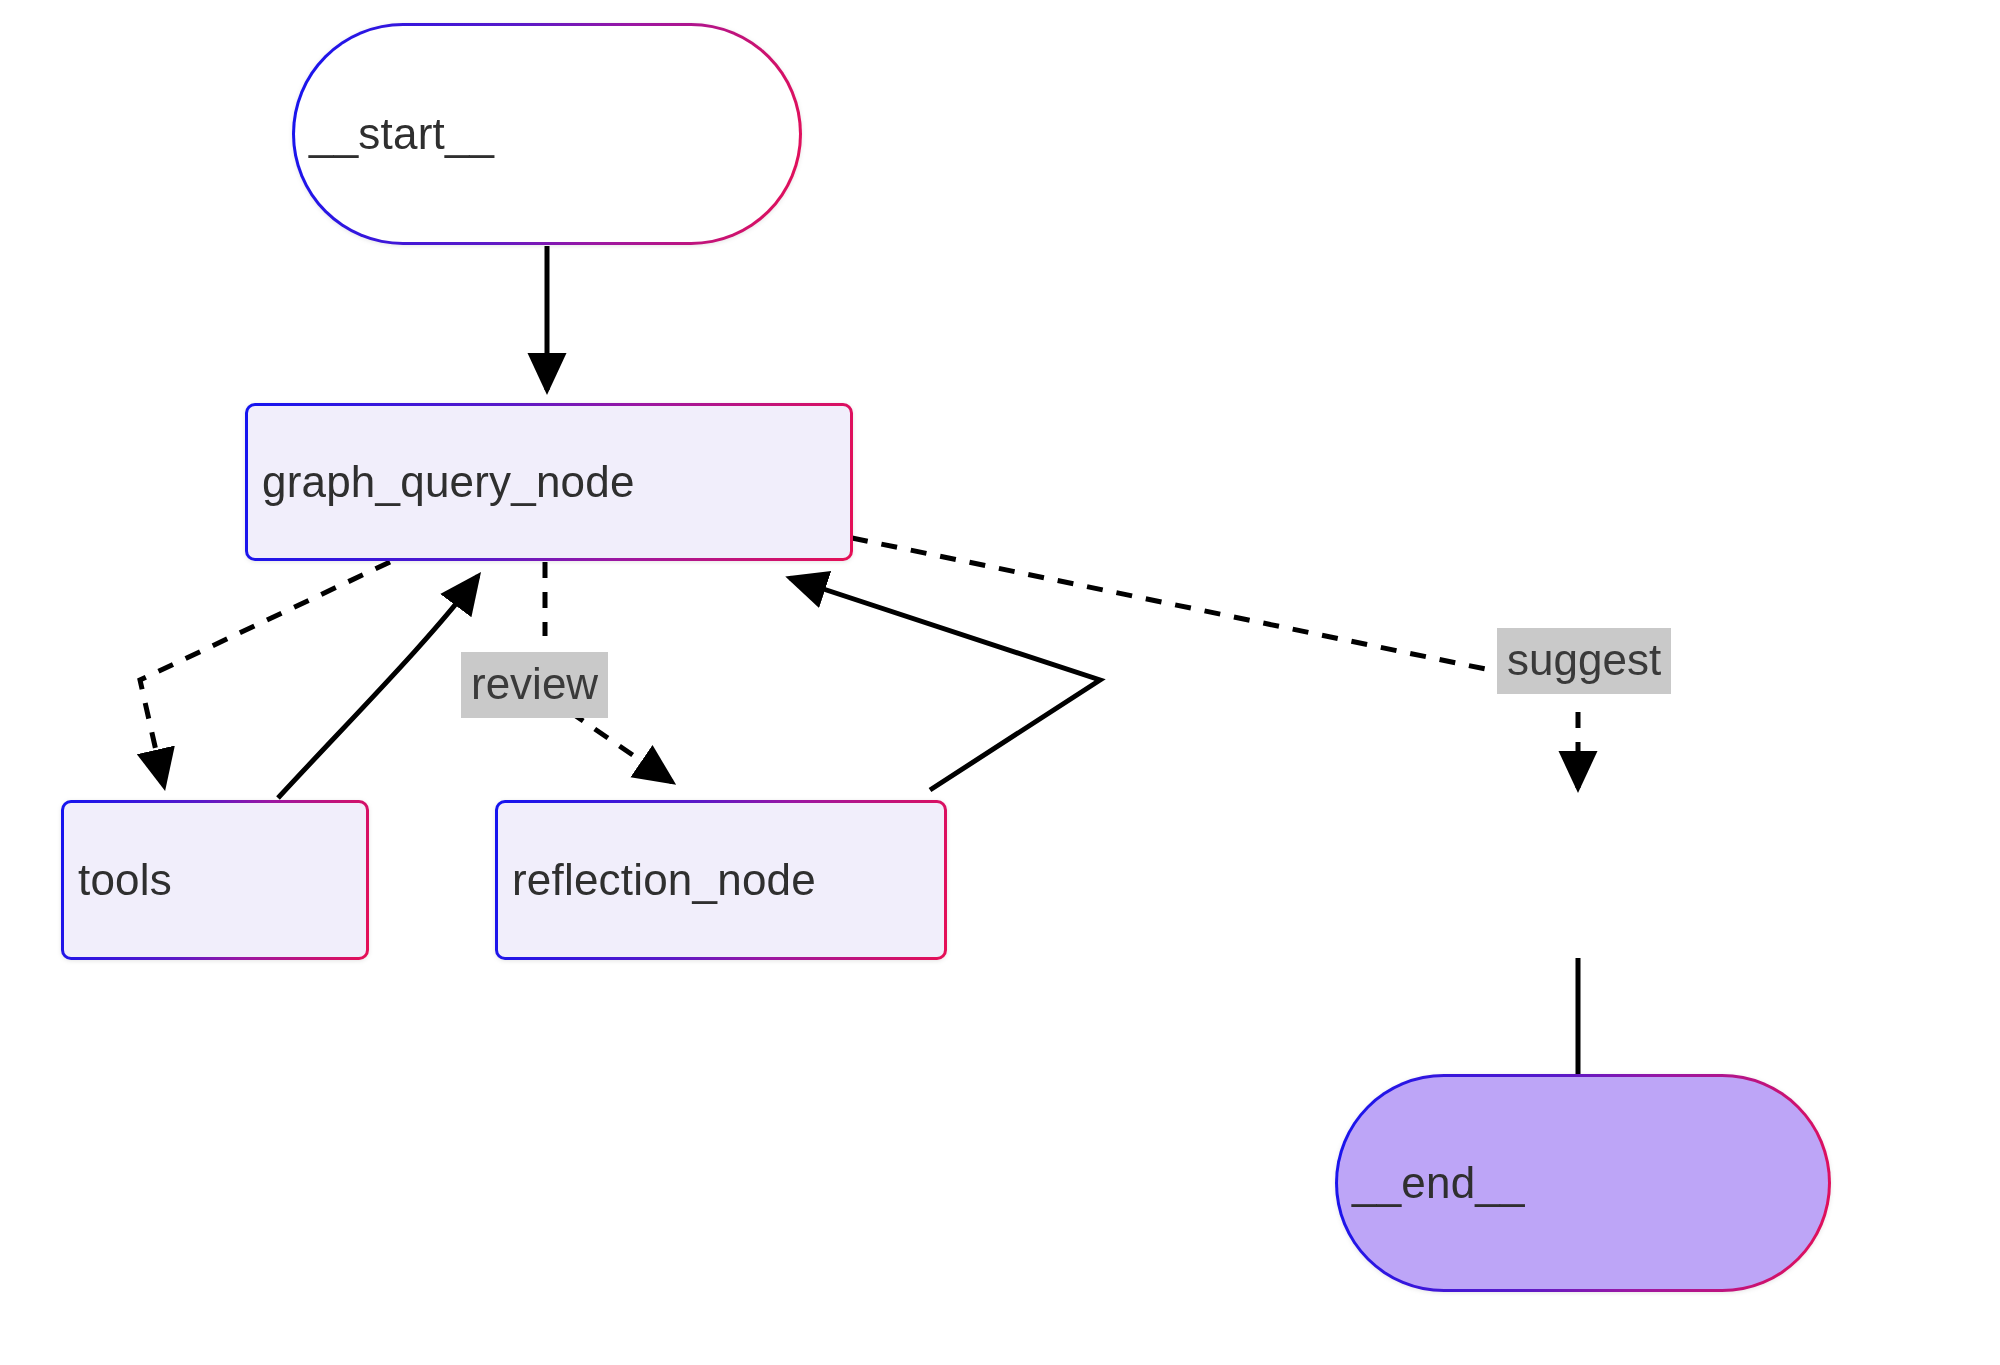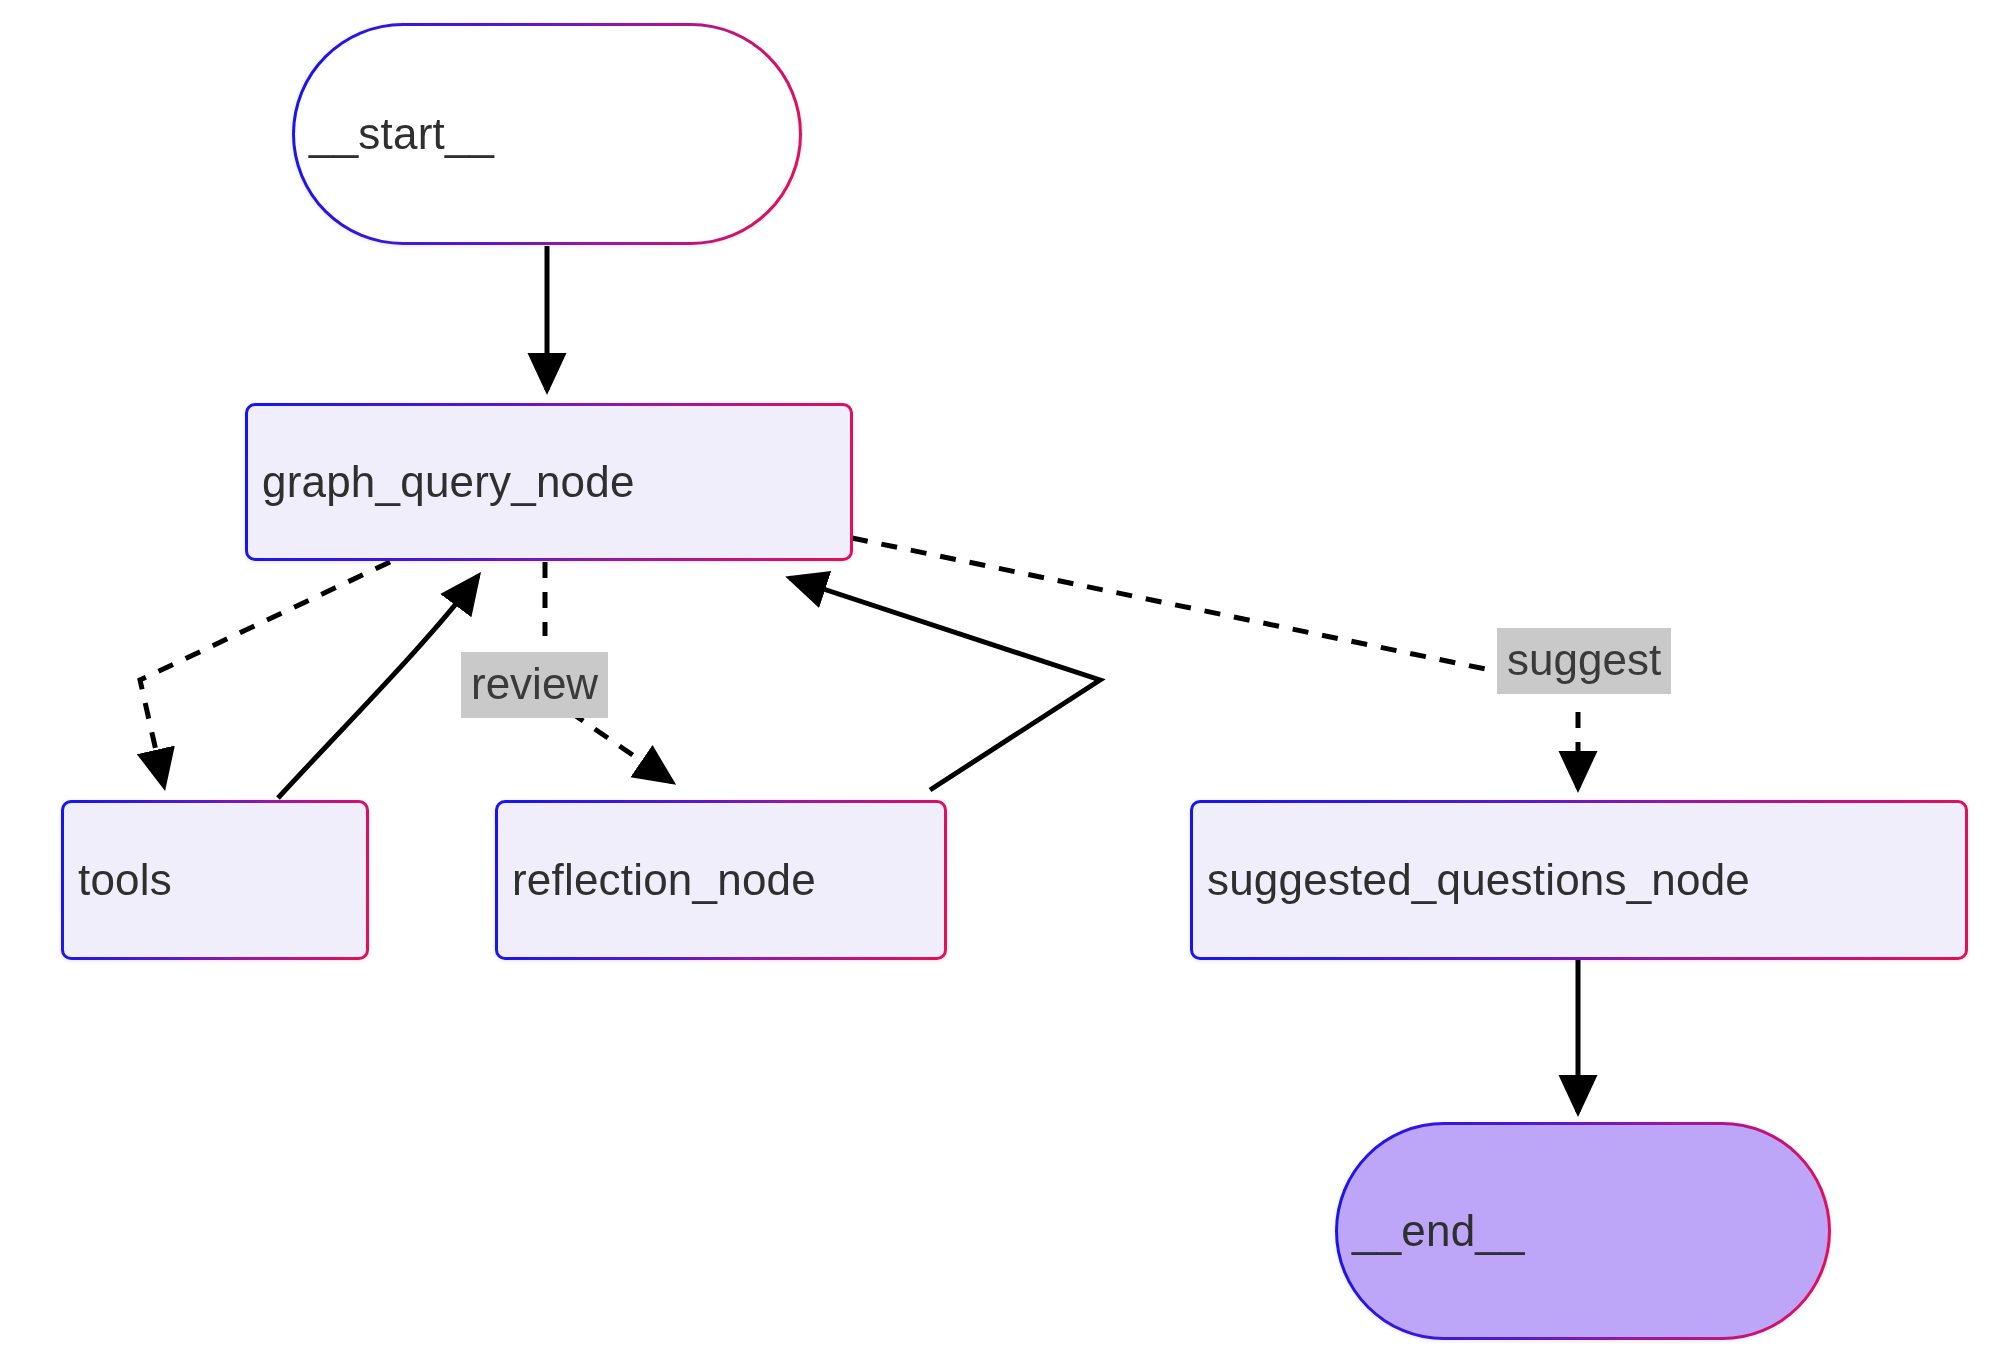--- a/index.html
+++ b/index.html
@@ -115,25 +115,22 @@
   </div>
 
   <div class="node node-process fill-lavender" style="left:13px; top:800px; width:308px; height:160px;margin-left:48px;">
     <span>tools</span>
   </div>
 
   <div class="node node-process fill-lavender" style="left:495px; top:800px; width:452px; height:160px;">
     <span>reflection_node</span>
   </div>
 
-  <div class="node node-process fill-lavender" style="left:1190px; top:800px; width:778px; height:160px;">
-    <span>suggested_questions_node</span>
-  </div>
 
-  <div class="node node-terminal fill-purple" style="left:1335px; top:1122px; width:496px; height:218px;">
+  <div class="node node-terminal fill-purple" style="left:1335px; top:1074px; width:496px; height:218px;">
     <span>__end__</span>
   </div>
 
   <div class="edge-label" style="left:461px; top:652px;">review</div>
 
   <div class="edge-label" style="left:1497px; top:628px;">suggest</div>
 
 </div>
 
 </body></html>

